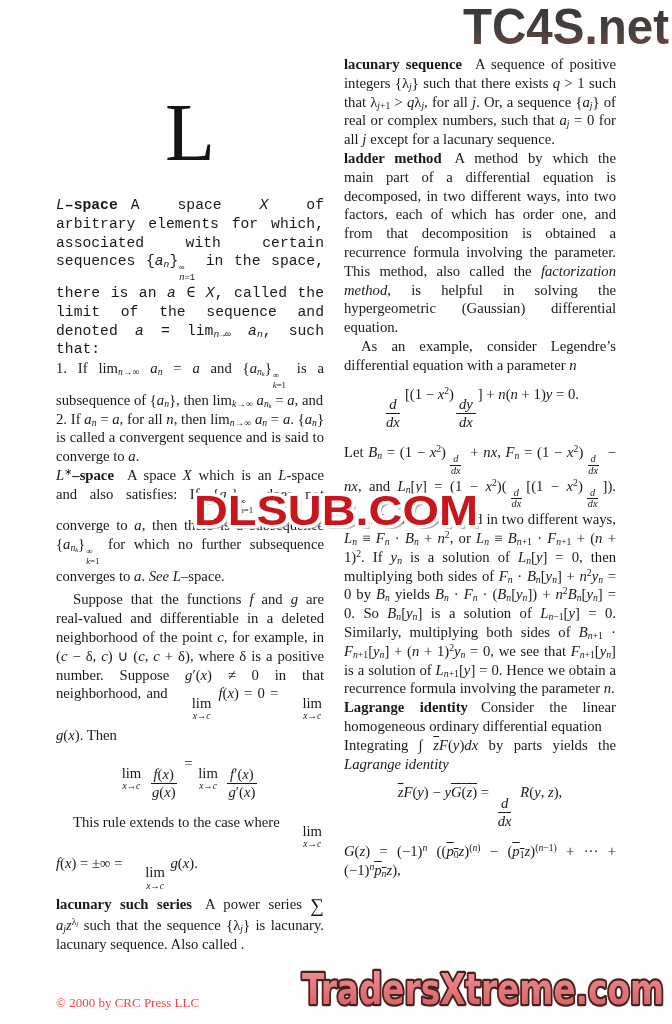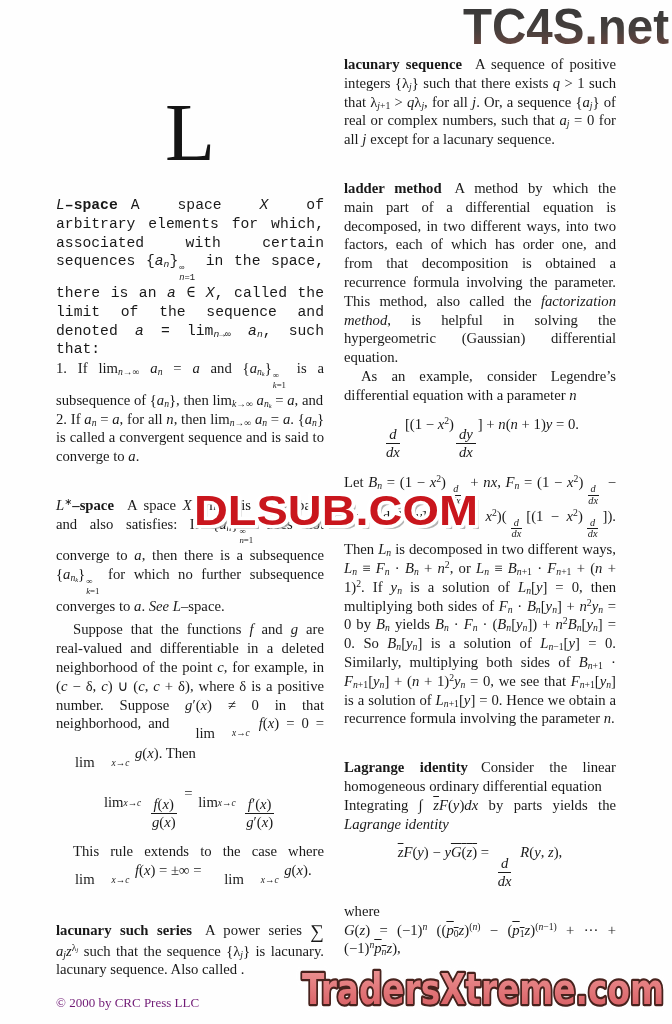--- a/index.html
+++ b/index.html
@@ -5,42 +5,42 @@
   html,body{margin:0;padding:0;background:#888;}
   .page{position:relative;width:672px;height:1024px;background:#fefefe;overflow:hidden;
         font-family:"Liberation Serif", serif;color:#191919;font-size:14.7px;line-height:18.8px;}
   .col{position:absolute;top:0;text-align:justify;}
   .col-left{left:56px;width:268px;}
   .col-right{left:344px;width:272px;padding-top:55px;}
   .big-letter{margin-top:92px;margin-bottom:0;font-size:82px;line-height:82px;text-align:center;
               font-weight:400;color:#151515;}
   p{margin:0;}
   .entry{margin-top:22px;font-family:Liberation Mono, monospace;}
-  .egap{margin-top:30px;}
+  .egap{margin-top:0;}
   .pgap{margin-top:5px;}
   .ehead{margin-right:13px;}
   .pind{text-indent:17px;}
   .eq{text-align:center;margin:11px 0 11px;line-height:1.1;}
   .eq-left{text-align:left;margin:10px 0 10px;line-height:1.2;}
   sub,sup{font-size:0.66em;line-height:0;}
   sup{vertical-align:0.5em;}
   sub{vertical-align:-0.22em;}
   .ss{display:inline-flex;flex-direction:column;align-items:flex-start;font-size:0.6em;
       line-height:1.12;vertical-align:-0.55em;margin-left:1px;}
-  .lim{display:inline-flex;flex-direction:row;align-items:center;line-height:1;
+  .lim{display:inline-flex;flex-direction:column;align-items:center;line-height:1;
        vertical-align:-0.62em;margin:4px 2px;}
   .lim .u{font-size:0.64em;margin-top:2px;}
   .frac{display:inline-flex;flex-direction:column;align-items:center;line-height:1.18;
         vertical-align:-0.72em;margin:0 2px;text-align:center;}
   .frac .num{display:block;padding:0 3px 0;border-bottom:1px solid currentColor;}
   .frac .den{display:block;padding:0 3px;}
   .sfrac{font-size:0.7em;vertical-align:-0.5em;line-height:1.05;}
   .ov{text-decoration:overline;}
   .sum{font-size:1.3em;vertical-align:-0.15em;}
-  .footer{position:absolute;left:56px;top:994px;font-size:13px;color:#701a75;}
+  .footer{position:absolute;left:56px;top:994px;font-size:13px;color:#ef4444;}
   .wm{position:absolute;}
   .wm-top{top:0;right:-4px;}
   .wm-mid{left:186px;top:484px;}
   .wm-bottom{left:290px;top:956px;}
 </style>
 </head>
 <body>
 
 <div class="page">
 
@@ -121,21 +121,20 @@
           <span class="num"><i>d</i></span>
           <span class="den"><i>dx</i></span>
         </span>]). Then <i>L<sub>n</sub></i> is decomposed in two different ways, <i>L<sub>n</sub></i> ≡ <i>F<sub>n</sub></i> · <i>B<sub>n</sub></i> + <i>n</i><sup>2</sup>, or <i>L<sub>n</sub></i> ≡ <i>B</i><sub><i>n</i>+1</sub> · <i>F</i><sub><i>n</i>+1</sub> + (<i>n</i> + 1)<sup>2</sup>. If <i>y<sub>n</sub></i> is a solution of <i>L<sub>n</sub></i>[<i>y</i>] = 0, then multiplying both sides of <i>F<sub>n</sub></i> · <i>B<sub>n</sub></i>[<i>y<sub>n</sub></i>] + <i>n</i><sup>2</sup><i>y<sub>n</sub></i> = 0 by <i>B<sub>n</sub></i> yields <i>B<sub>n</sub></i> · <i>F<sub>n</sub></i> · (<i>B<sub>n</sub></i>[<i>y<sub>n</sub></i>]) + <i>n</i><sup>2</sup><i>B<sub>n</sub></i>[<i>y<sub>n</sub></i>] = 0. So <i>B<sub>n</sub></i>[<i>y<sub>n</sub></i>] is a solution of <i>L</i><sub><i>n</i>−1</sub>[<i>y</i>] = 0. Similarly, multiplying both sides of <i>B</i><sub><i>n</i>+1</sub> · <i>F</i><sub><i>n</i>+1</sub>[<i>y<sub>n</sub></i>] + (<i>n</i> + 1)<sup>2</sup><i>y<sub>n</sub></i> = 0, we see that <i>F</i><sub><i>n</i>+1</sub>[<i>y<sub>n</sub></i>] is a solution of <i>L</i><sub><i>n</i>+1</sub>[<i>y</i>] = 0. Hence we obtain a recurrence formula involving the parameter <i>n</i>.</p>
 
     <p class="egap"><span class="ehead"><b>Lagrange identity</b></span><span>Consider the linear homogeneous ordinary differential equation</span></p>
     <p>Integrating ∫ <span class="ov"><i>z</i></span><i>F</i>(<i>y</i>)<i>dx</i> by parts yields the <i>Lagrange identity</i></p>
     <div class="eq"><span class="ov"><i>z</i></span><i>F</i>(<i>y</i>) − <i>y</i><span class="ov"><i>G</i>(<i>z</i>)</span> = <span class="frac">
           <span class="num"><i>d</i></span>
           <span class="den"><i>dx</i></span>
         </span> <i>R</i>(<i>y</i>, <i>z</i>),</div>
-    <p>where</p>
     <p><i>G</i>(<i>z</i>) = (−1)<sup><i>n</i></sup> ((<span class="ov"><i>p</i><sub>0</sub></span><i>z</i>)<sup>(<i>n</i>)</sup> − (<span class="ov"><i>p</i><sub>1</sub></span><i>z</i>)<sup>(<i>n</i>−1)</sup> + ··· + (−1)<sup><i>n</i></sup><span class="ov"><i>p<sub>n</sub></i></span><i>z</i>),</p>
   </div>
 
   <div class="footer">© 2000 by CRC Press LLC</div>
 
   <svg class="wm wm-top" width="220" height="56" viewBox="0 0 220 56" aria-hidden="true">
     <defs>
       <linearGradient id="wmtopg" x1="0" y1="0" x2="0" y2="1">
         <stop offset="0.12" stop-color="#383838"></stop>
         <stop offset="0.55" stop-color="#45403d"></stop>

